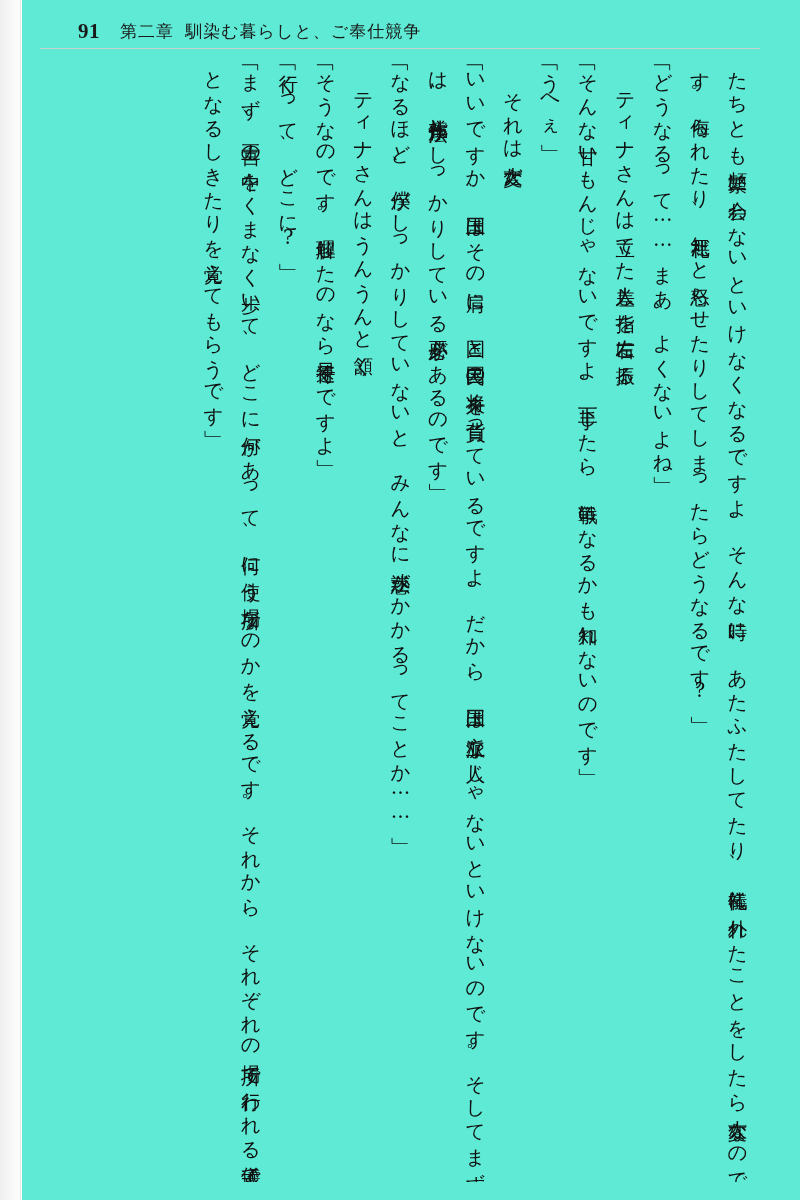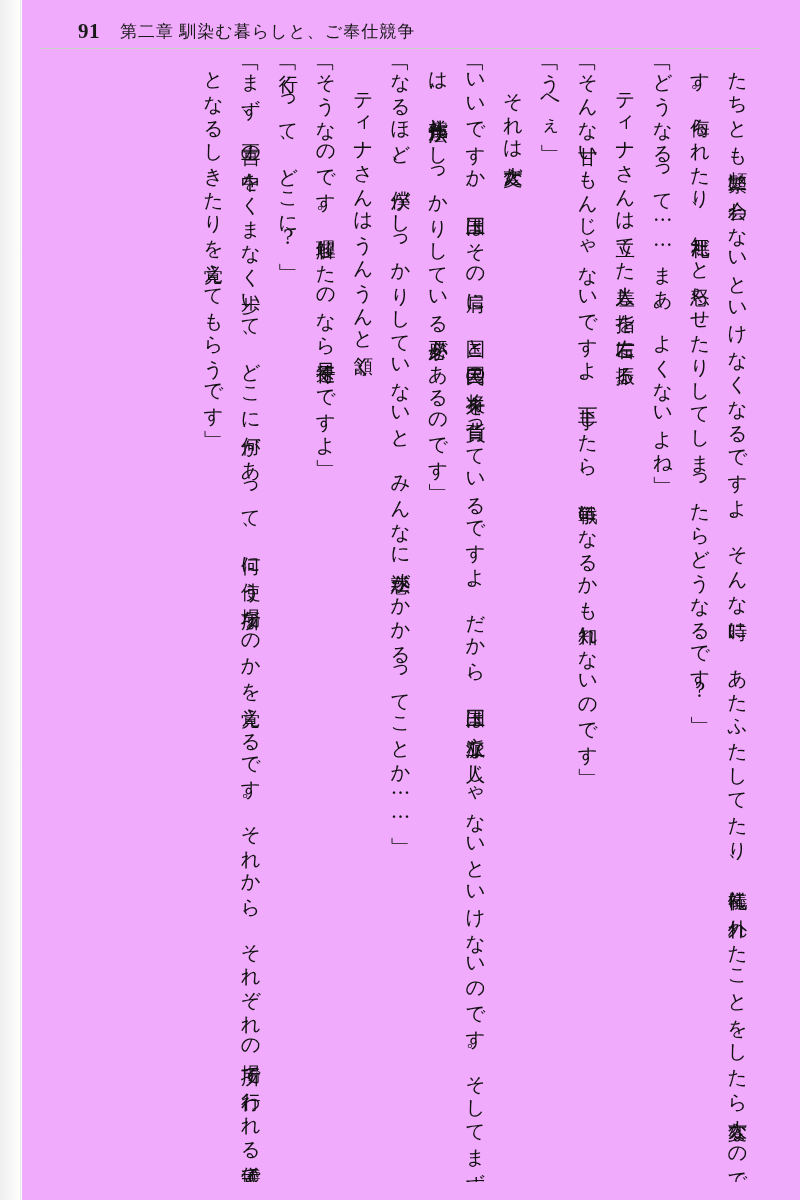--- a/index.html
+++ b/index.html
@@ -12,21 +12,21 @@
     height: 1200px;
     font-family: "Liberation Serif", "DejaVu Serif", serif;
     color: #111111;
     overflow: hidden;
   }
   .page {
     position: relative;
     width: 800px;
     height: 1200px;
     box-sizing: border-box;
-    background: #f0abfc;
+    background: #5eead4;
   }
   
   .header {
     position: absolute;
     top: 14px;
     left: 0;
     width: 800px;
     height: 34px;
     display: flex;
     align-items: center;
@@ -38,21 +38,21 @@
     font-weight: bold;
     letter-spacing: 0.5px;
     color: #1a1a1a;
     font-family: "Liberation Serif", "DejaVu Serif", serif;
   }
   .chapter-title {
     font-size: 17px;
     margin-left: 20px;
     color: #1a1a1a;
     letter-spacing: 1px;
-    font-family: Liberation Serif, serif;
+    font-family: Liberation Mono, monospace;
   }
   .header-rule {
     position: absolute;
     top: 48px;
     left: 40px;
     width: 720px;
     height: 1px;
     background: #cfcfcf;
   }
   

